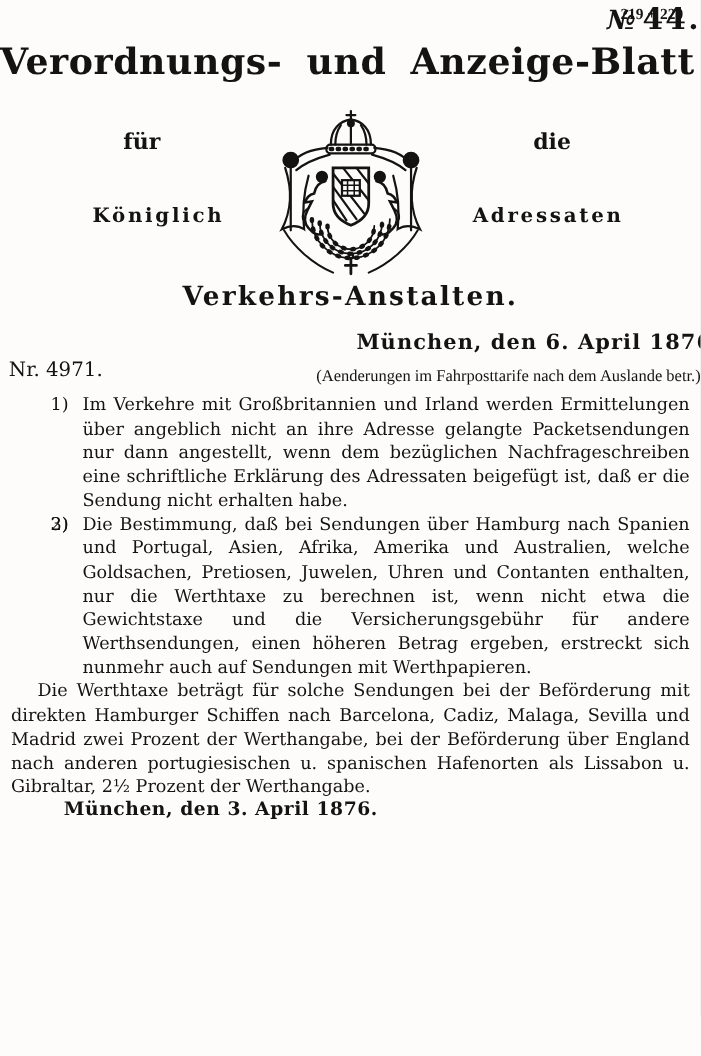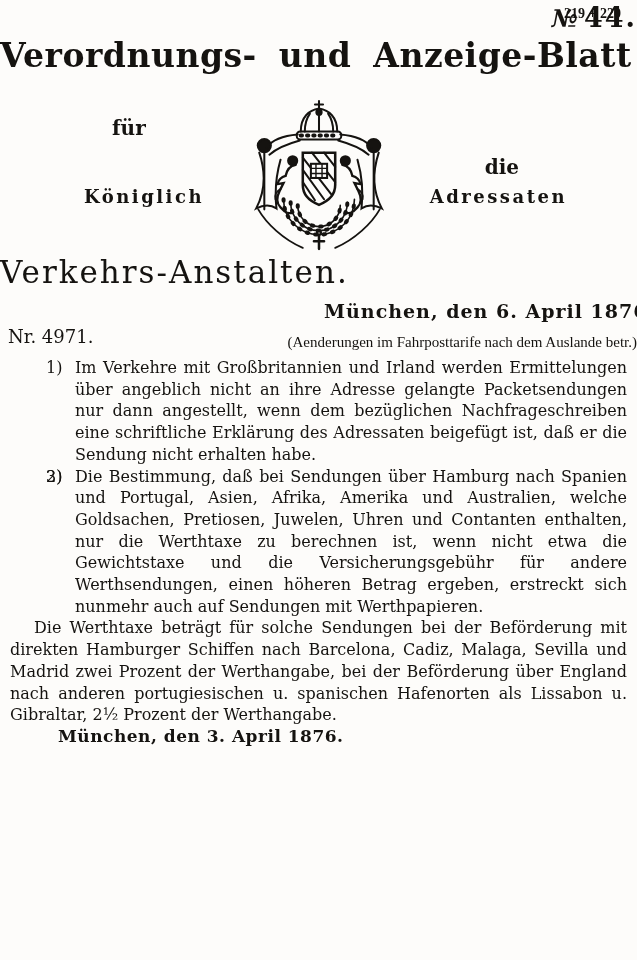--- a/index.html
+++ b/index.html
@@ -19,28 +19,28 @@
   }
   .issue-symbol { font-style:italic; font-size:24px; font-weight:bold; letter-spacing:1px; }
   .issue-number { font-size:27px; font-weight:bold; letter-spacing:2px; }
   .masthead-title {
     position:absolute; top:36px; left:0; width:100%; text-align:left;
     font-size:33px; font-weight:bold; word-spacing:10px; letter-spacing:0.5px;
     white-space:nowrap;
   }
   .row-fur-die { position:absolute; top:116px; left:0; width:100%; font-size:20px; font-weight:bold; }
   .row-fur-die .w-left { position:absolute; left:112px; }
-  .row-fur-die .w-right { position:absolute; right:118px;margin-top:39px; }
+  .row-fur-die .w-right { position:absolute; right:118px; }
   .row-koen-bay { position:absolute; top:186px; left:0; width:100%; font-size:18px; font-weight:bold; letter-spacing:2.5px; }
   .row-koen-bay .w-left { position:absolute; left:84px; }
   .row-koen-bay .w-right { position:absolute; right:70px; }
   .coat { position:absolute; top:100px; left:243px; width:152px; height:160px; }
   .subtitle {
-    position:absolute; top:254px; left:0; width:100%; text-align:left;
-    font-size:31px; font-weight:normal; letter-spacing:2px; word-spacing:6px;
+    position:absolute; top:254px; left:0; width:100%; text-align:center;
+    font-size:24px; font-weight:bold; letter-spacing:2px; word-spacing:6px;
   }
   .dateline-1 {
     position:absolute; top:300px; left:0; width:100%; text-align:right;
     font-size:19px; font-weight:bold; letter-spacing:1px;margin-left:18px;
   }
   .doc-number { position:absolute; top:326px; left:8px; font-size:18px; }
   .subject { position:absolute; top:334px; left:0; width:100%; text-align:right; font-size:15px;font-family:Liberation Serif, serif; }
   .body-block {
     position:absolute; top:357px; left:10px; width:617px;
     font-size:16px; line-height:21.7px; text-align:justify;

